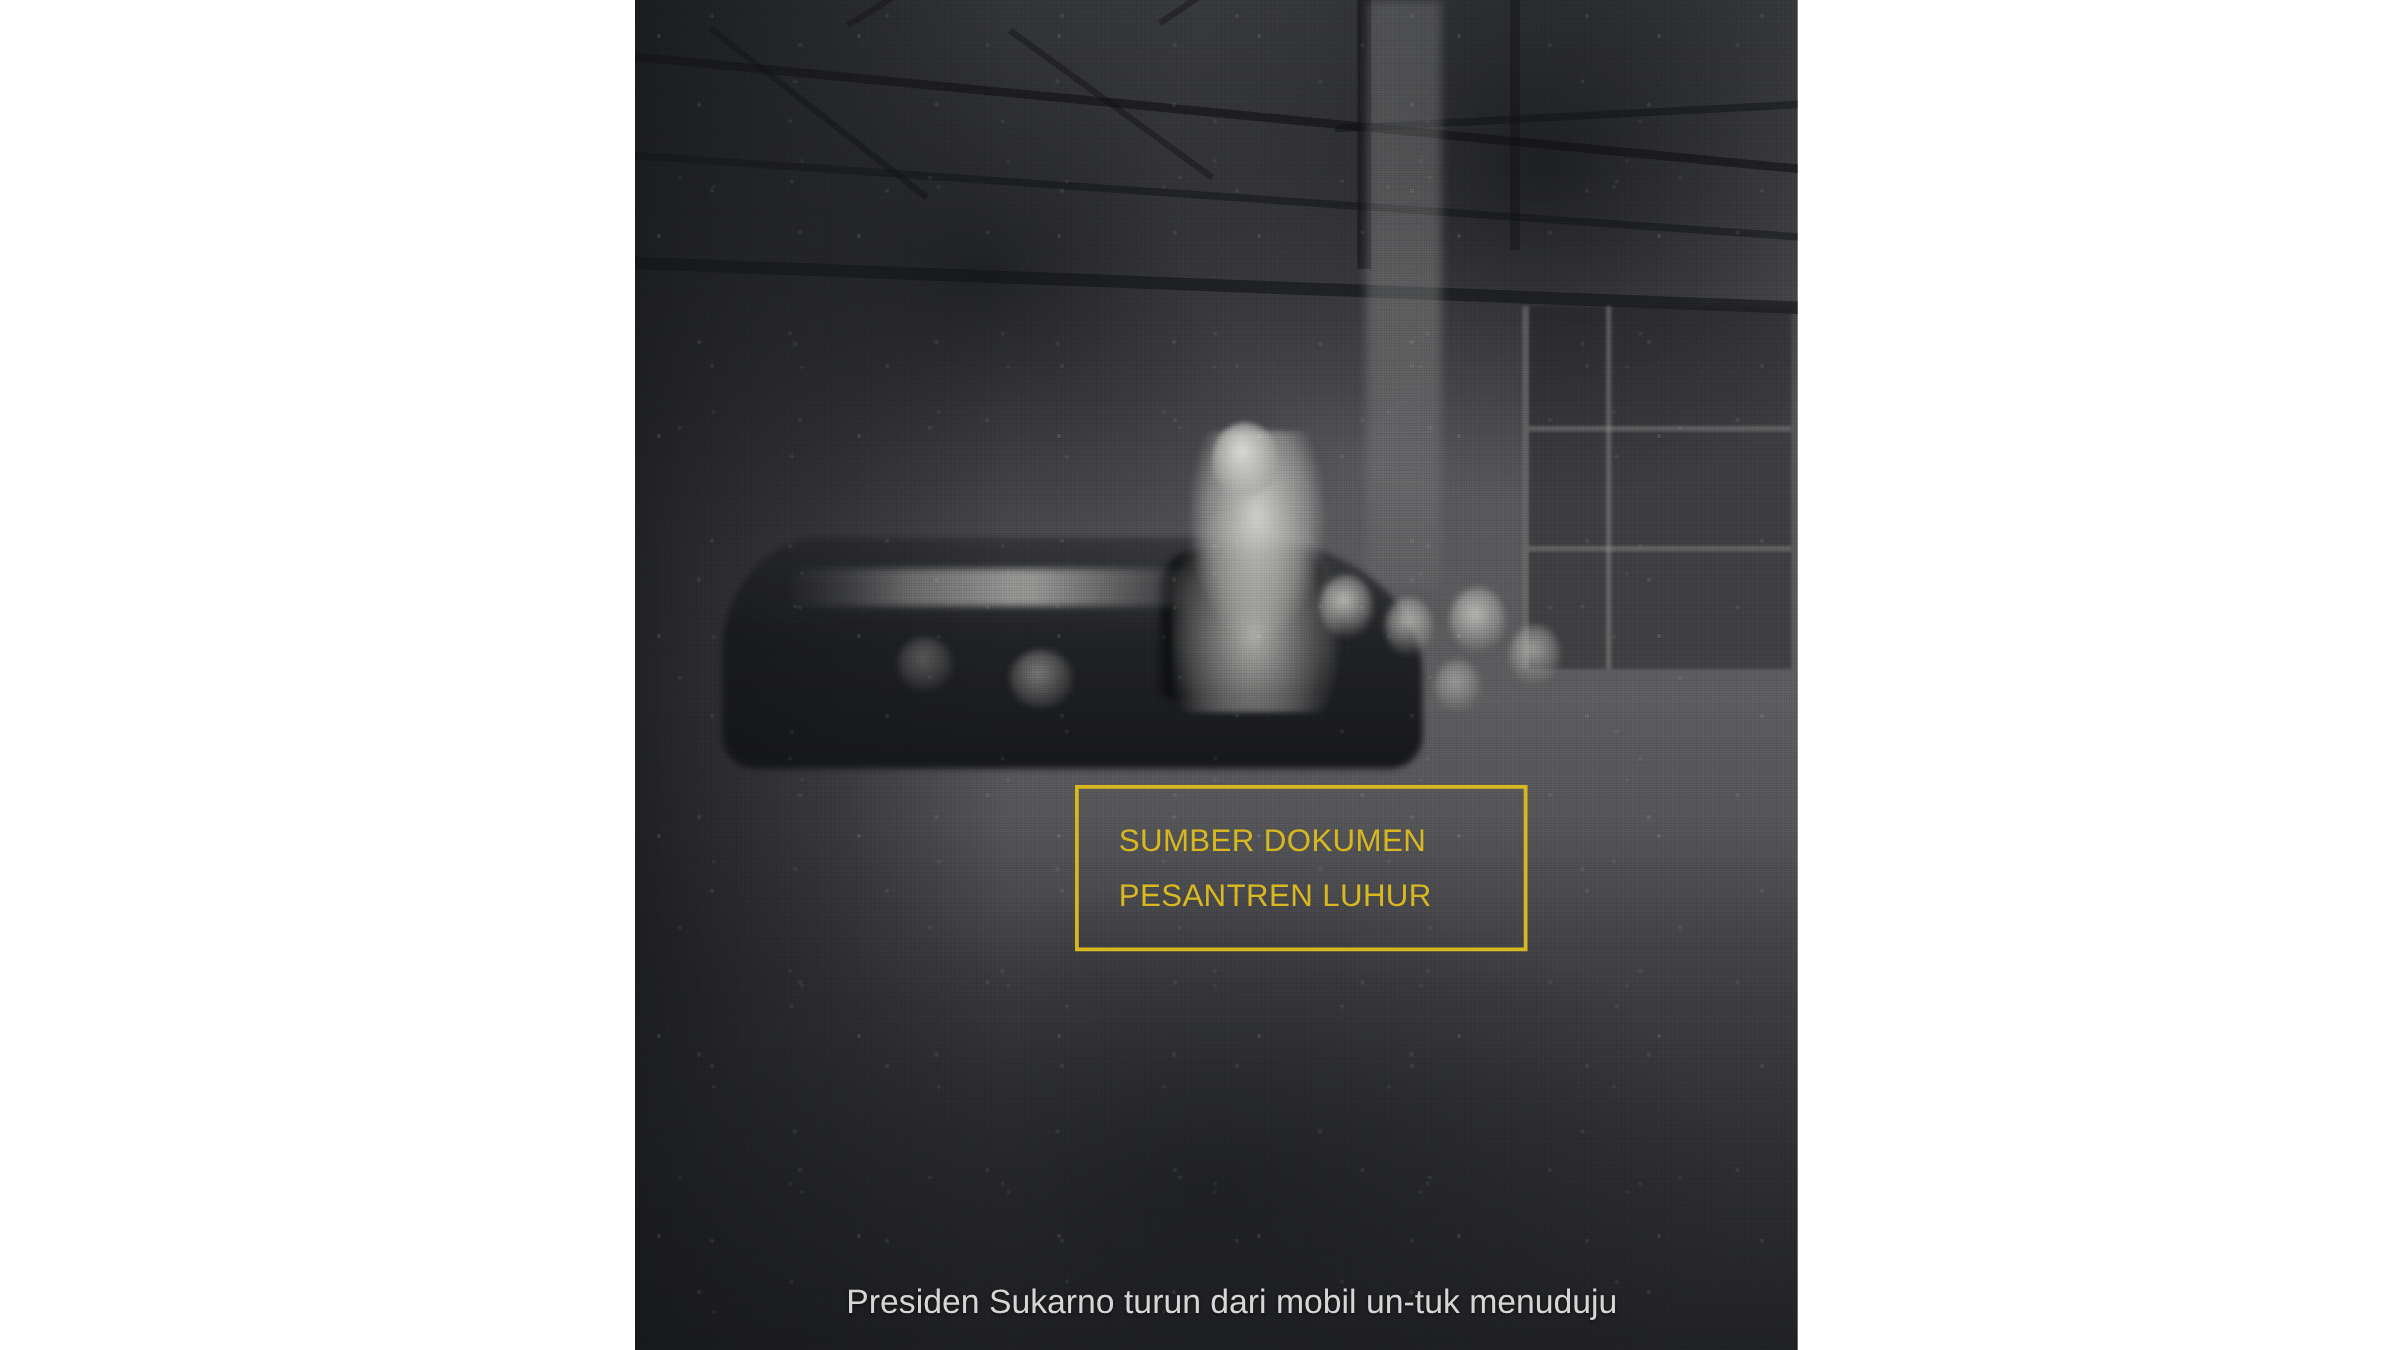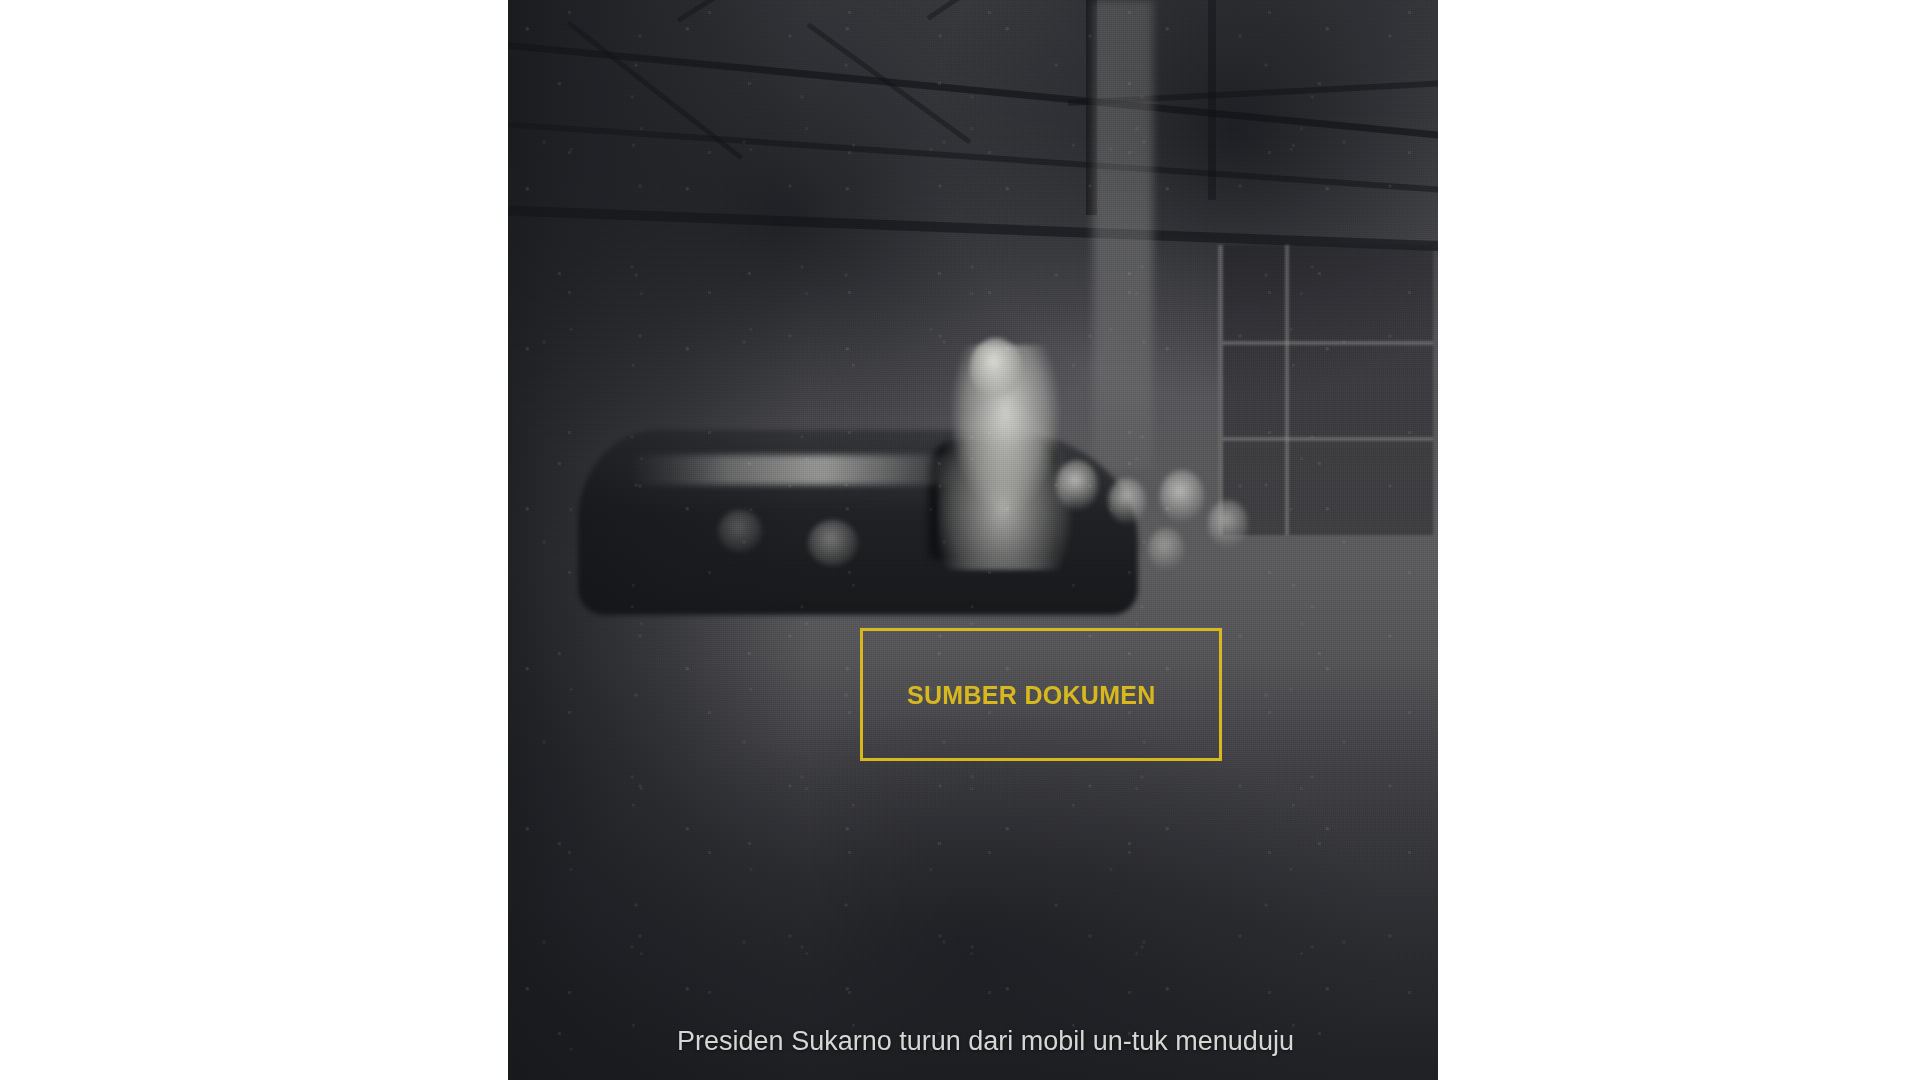--- a/index.html
+++ b/index.html
@@ -196,25 +196,24 @@
     border: 3px solid #d8b81f;
     box-sizing: border-box;
     display: flex;
     flex-direction: column;
     justify-content: center;
     padding-left: 32px;
   }
   .watermark-line {
     color: #d8b81f;
     font-size: 25px;
-    font-weight: bold;
+    font-weight: normal;
     letter-spacing: 0.3px;
     line-height: 1.76;
     white-space: nowrap;
-    margin-left: 12px;
   }
 
   
   #caption {
     position: absolute;
     left: 0;
     bottom: 18px;
     width: 955px;
     text-align: center;
     color: #d6d6d4;
@@ -270,20 +269,21 @@
     <div class="crowd-head" style="left:210px; top:510px; width:44px; height:42px; background: radial-gradient(circle at 45% 40%, rgba(168,168,164,0.55), rgba(100,100,98,0.08) 82%);"></div>
 
     <div id="shadow-left"></div>
     <div id="shadow-bottom"></div>
 
     <div id="photo-grain"></div>
     <div id="photo-speckle"></div>
 
     <div id="watermark-box">
       <span class="watermark-line">SUMBER DOKUMEN</span>
+      <span class="watermark-line">PESANTREN LUHUR</span>
     </div>
 
     <div id="caption">
       <span class="line">Presiden Sukarno turun dari mobil un-tuk menuduju</span>
     </div>
 
   </div>
 </div>
 
 </body></html>

